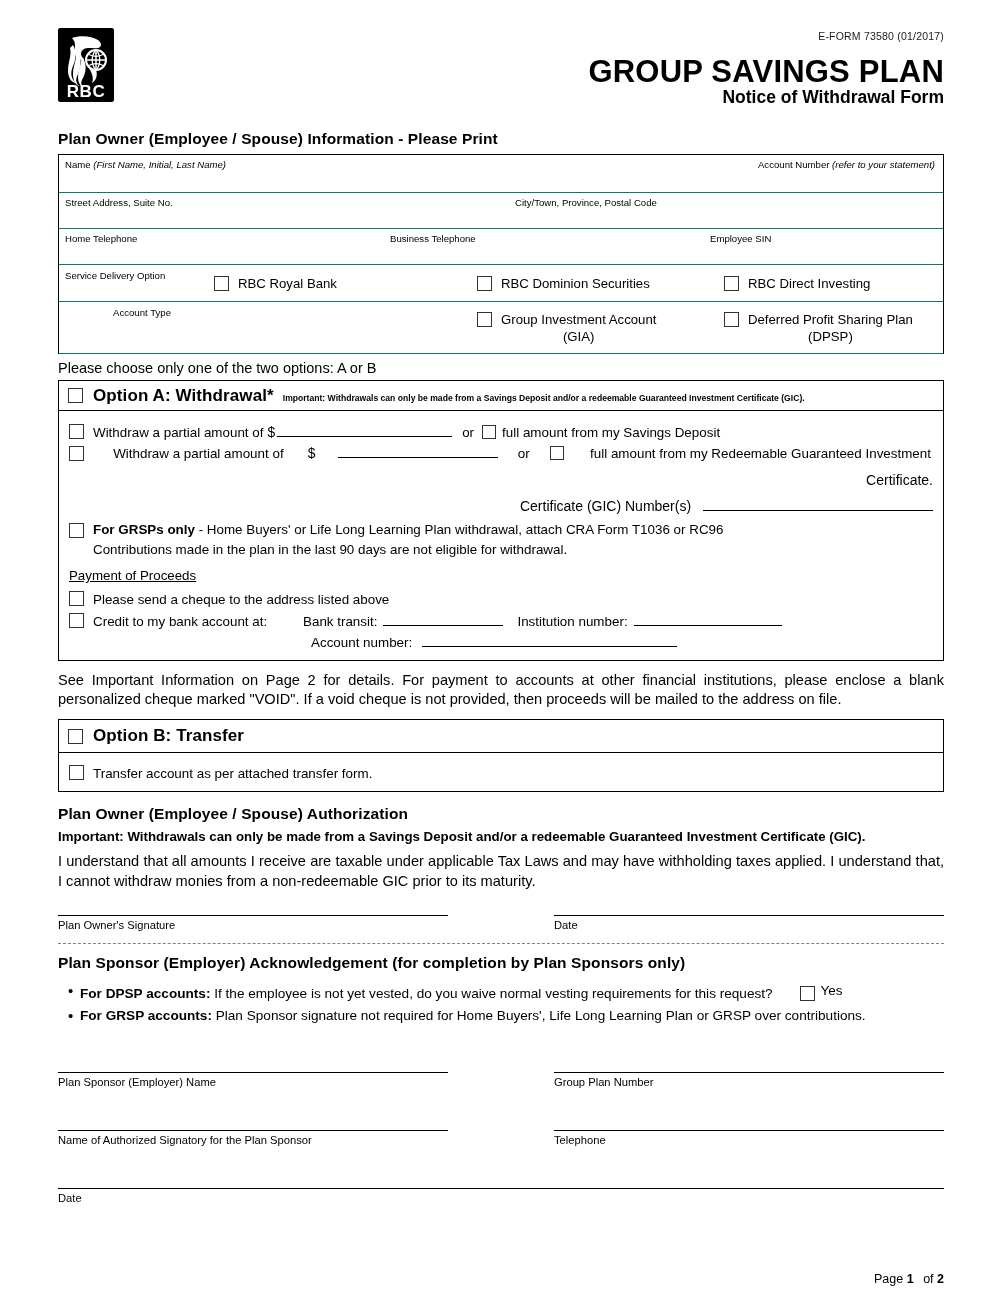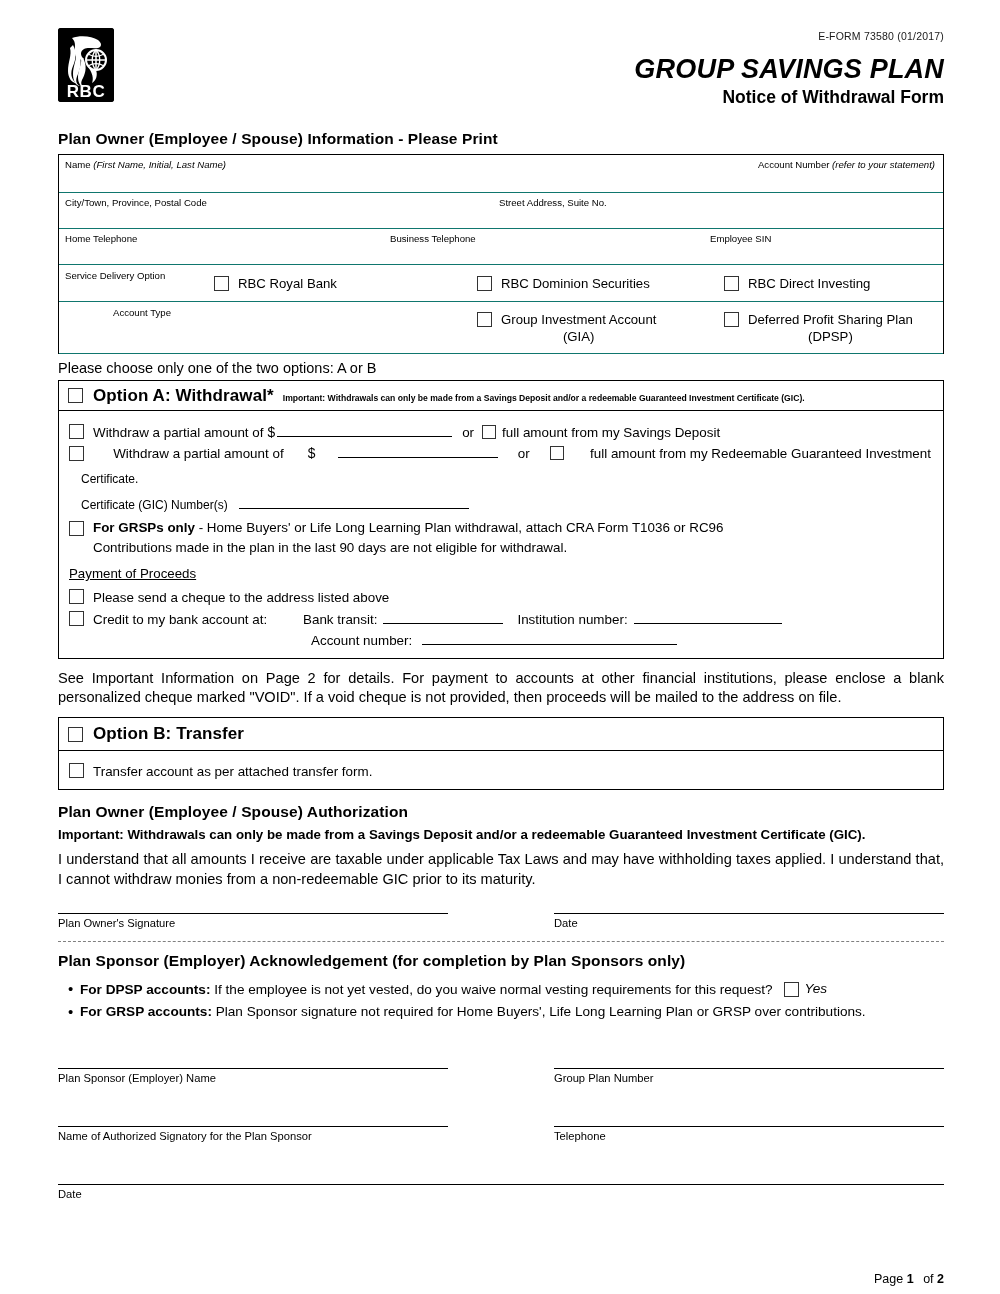--- a/index.html
+++ b/index.html
@@ -44,25 +44,24 @@
     right: 0;
     top: 4px;
     font-size: 10.5px;
     letter-spacing: 0.2px;
     color: #1a1a1a;
   }
   .title-main {
     position: absolute;
     right: 0;
     top: 28px;
-    font-size: 27px;
+    font-size: 31px;
     font-weight: bold;
     letter-spacing: 0.2px;
     text-align: left;
-    font-style: italic;
   }
   .title-sub {
     position: absolute;
     right: 0;
     top: 61px;
     font-size: 17.5px;
     font-weight: bold;
     text-align: right;
   }
 
@@ -193,22 +192,23 @@
   .ul.w255 { width: 255px; }
   .orword { margin: 0 8px 0 10px; }
   .justify-row {
     display: flex;
     align-items: baseline;
     font-size: 13.4px;
     justify-content: space-between;
   }
 
   .cert-line {
-    font-size: 12px;
+    font-size: 14px;
     margin: 11px 0 6px 12px;
+    text-align: right;
   }
   .grsp-row {
     display: flex;
     align-items: flex-start;
     font-size: 13.4px;
     margin-top: 4px;
   }
   .grsp-row .cb { position: relative; top: 2px; }
   .grsp-text { line-height: 20px; }
   .grsp-text b { font-weight: bold; }
@@ -288,23 +288,23 @@
     min-width: 22px;
     padding-left: 10px;
     box-sizing: border-box;
     font-size: 15px;
     line-height: 19px;
   }
   .bullet-text { flex: 1; }
   .bullet-text b { font-weight: bold; }
   .yes-wrap {
     display: inline-flex;
-    margin-left: 8px;
+    align-items: center;
+    margin-left: 24px;
     white-space: nowrap;
-    font-style: italic;
   }
   .yes-wrap .cb { margin-right: 5px; margin-top: 0; position: relative; top: 3px; }
 
   
   .footer {
     position: absolute;
     right: 56px;
     bottom: 34px;
     font-size: 12.5px;
   }
@@ -348,25 +348,25 @@
         <span>Name</span>
         <i>(First Name, Initial, Last Name)</i>
       </div>
       <div class="fld" style="flex:1; text-align:right; padding-right:8px;">
         <span>Account Number</span>
         <i>(refer to your statement)</i>
       </div>
     </div>
 
     <div class="owner-row h2">
+      <div class="fld" style="width:450px;">
+        <span>Street Address, Suite No.</span>
+      </div>
       <div class="fld" style="flex:1;">
         <span>City/Town, Province, Postal Code</span>
-      </div>
-      <div class="fld" style="width:450px;">
-        <span>Street Address, Suite No.</span>
       </div>
     </div>
 
     <div class="owner-row h3">
       <div class="fld" style="width:325px;">
         <span>Home Telephone</span>
       </div>
       <div class="fld" style="width:320px;">
         <span>Business Telephone</span>
       </div>

